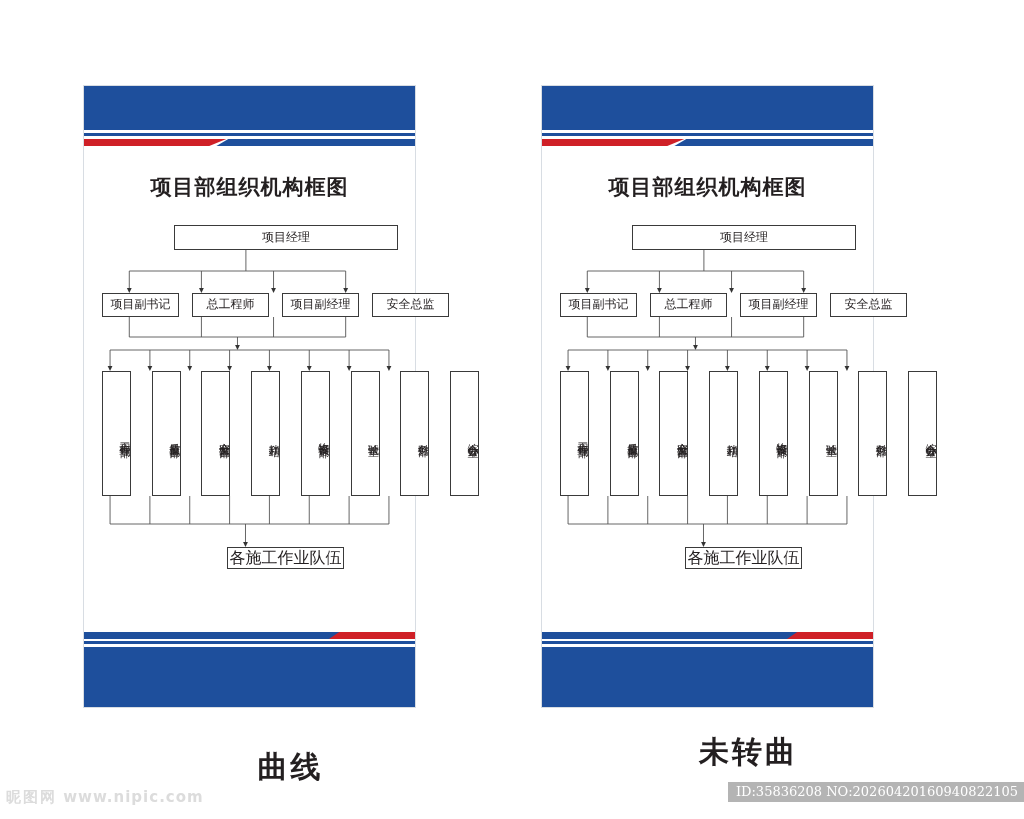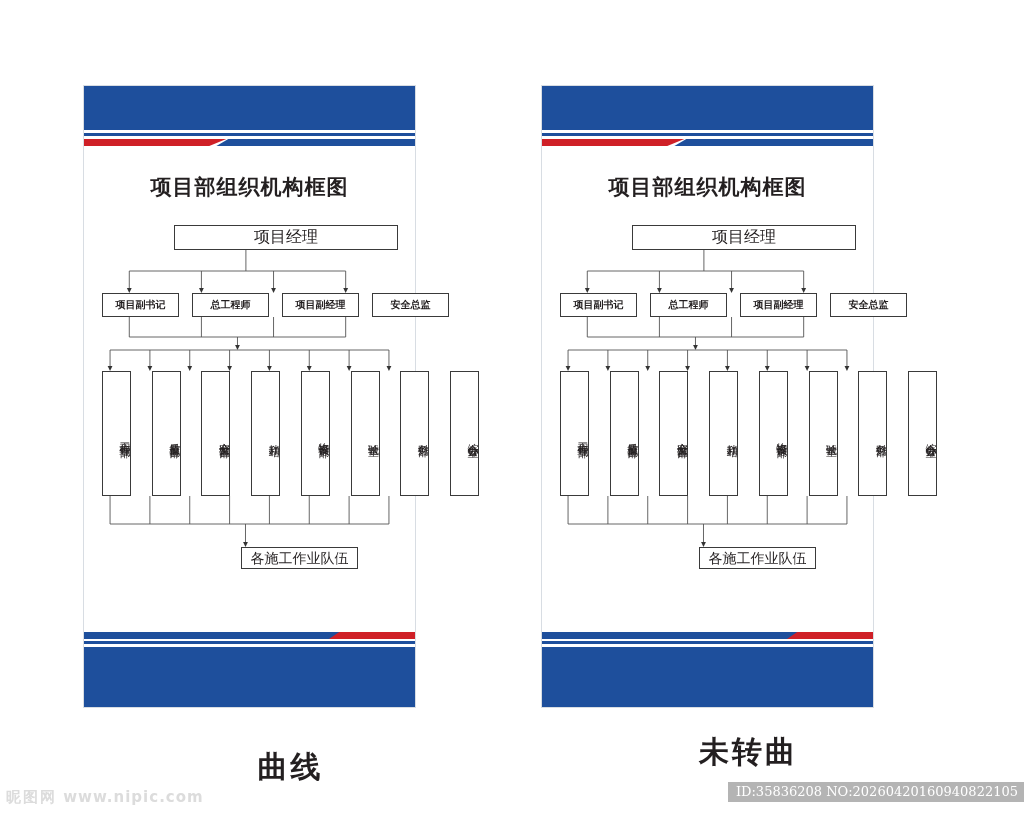--- a/index.html
+++ b/index.html
@@ -129,23 +129,23 @@
     position: absolute;
     border: 1px solid #3a3a3a;
     background: #ffffff;
     box-sizing: border-box;
     display: flex;
     align-items: center;
     justify-content: center;
     color: #231f20;
     line-height: 1.15;
   }
-  .node.l1 { font-size: 16px; }
-  .node.l2 { font-size: 10px; font-weight: bold; }
-  .node.l4 { font-size: 14px; margin-left: 14px; }
+  .node.l1 { font-size: 12px; }
+  .node.l2 { font-size: 12px; }
+  .node.l4 { font-size: 16px; }
   .node.vert {
     font-size: 11px;
     writing-mode: vertical-rl;
     text-orientation: upright;
     letter-spacing: 1px;
     padding-top: 6px;
     align-items: flex-start;
     justify-content: center;
   }
 

